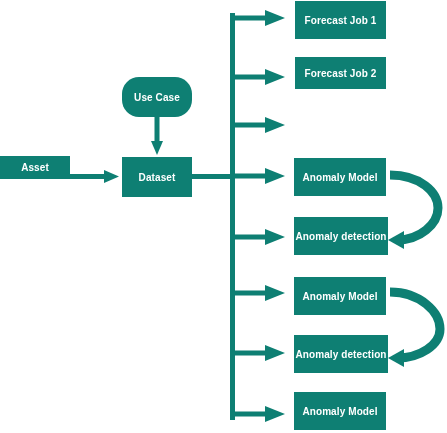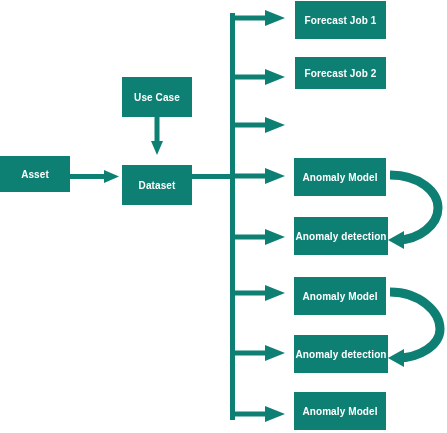--- a/index.html
+++ b/index.html
@@ -95,29 +95,29 @@
       <path d="M 390 175 C 420 175 438 192 438 208 C 438 224 420 240 397 240" fill="none" stroke="#0e7f73" stroke-width="9" stroke-linecap="butt"></path>
       <polygon points="404,231 404,249 388,240" fill="#0e7f73"></polygon>
     </g>
 
     <g>
       <path d="M 390 292 C 420 292 440 312 440 329 C 440 345 420 358 397 358" fill="none" stroke="#0e7f73" stroke-width="9" stroke-linecap="butt"></path>
       <polygon points="404,349 404,367 388,358" fill="#0e7f73"></polygon>
     </g>
   </svg>
 
-  <div class="node" style="left:0px;top:156px;width:70px;height:36px;">
+  <div class="node" style="left:0px;top:156px;width:70px;height:23px;">
     <span>Asset</span>
   </div>
 
-  <div class="node" style="left:122px;top:77px;width:70px;height:40px;">
+  <div class="node" style="left:122px;top:77px;width:70px;height:40px;border-radius:17px;">
     <span>Use Case</span>
   </div>
 
-  <div class="node" style="left:122px;top:157px;width:70px;height:40px;margin-top:8px;">
+  <div class="node" style="left:122px;top:157px;width:70px;height:40px;">
     <span>Dataset</span>
   </div>
 
   <div class="node" style="left:295px;top:1px;width:91px;height:38px;">
     <span>Forecast Job 1</span>
   </div>
 
   <div class="node" style="left:295px;top:57px;width:91px;height:32px;">
     <span>Forecast Job 2</span>
   </div>

